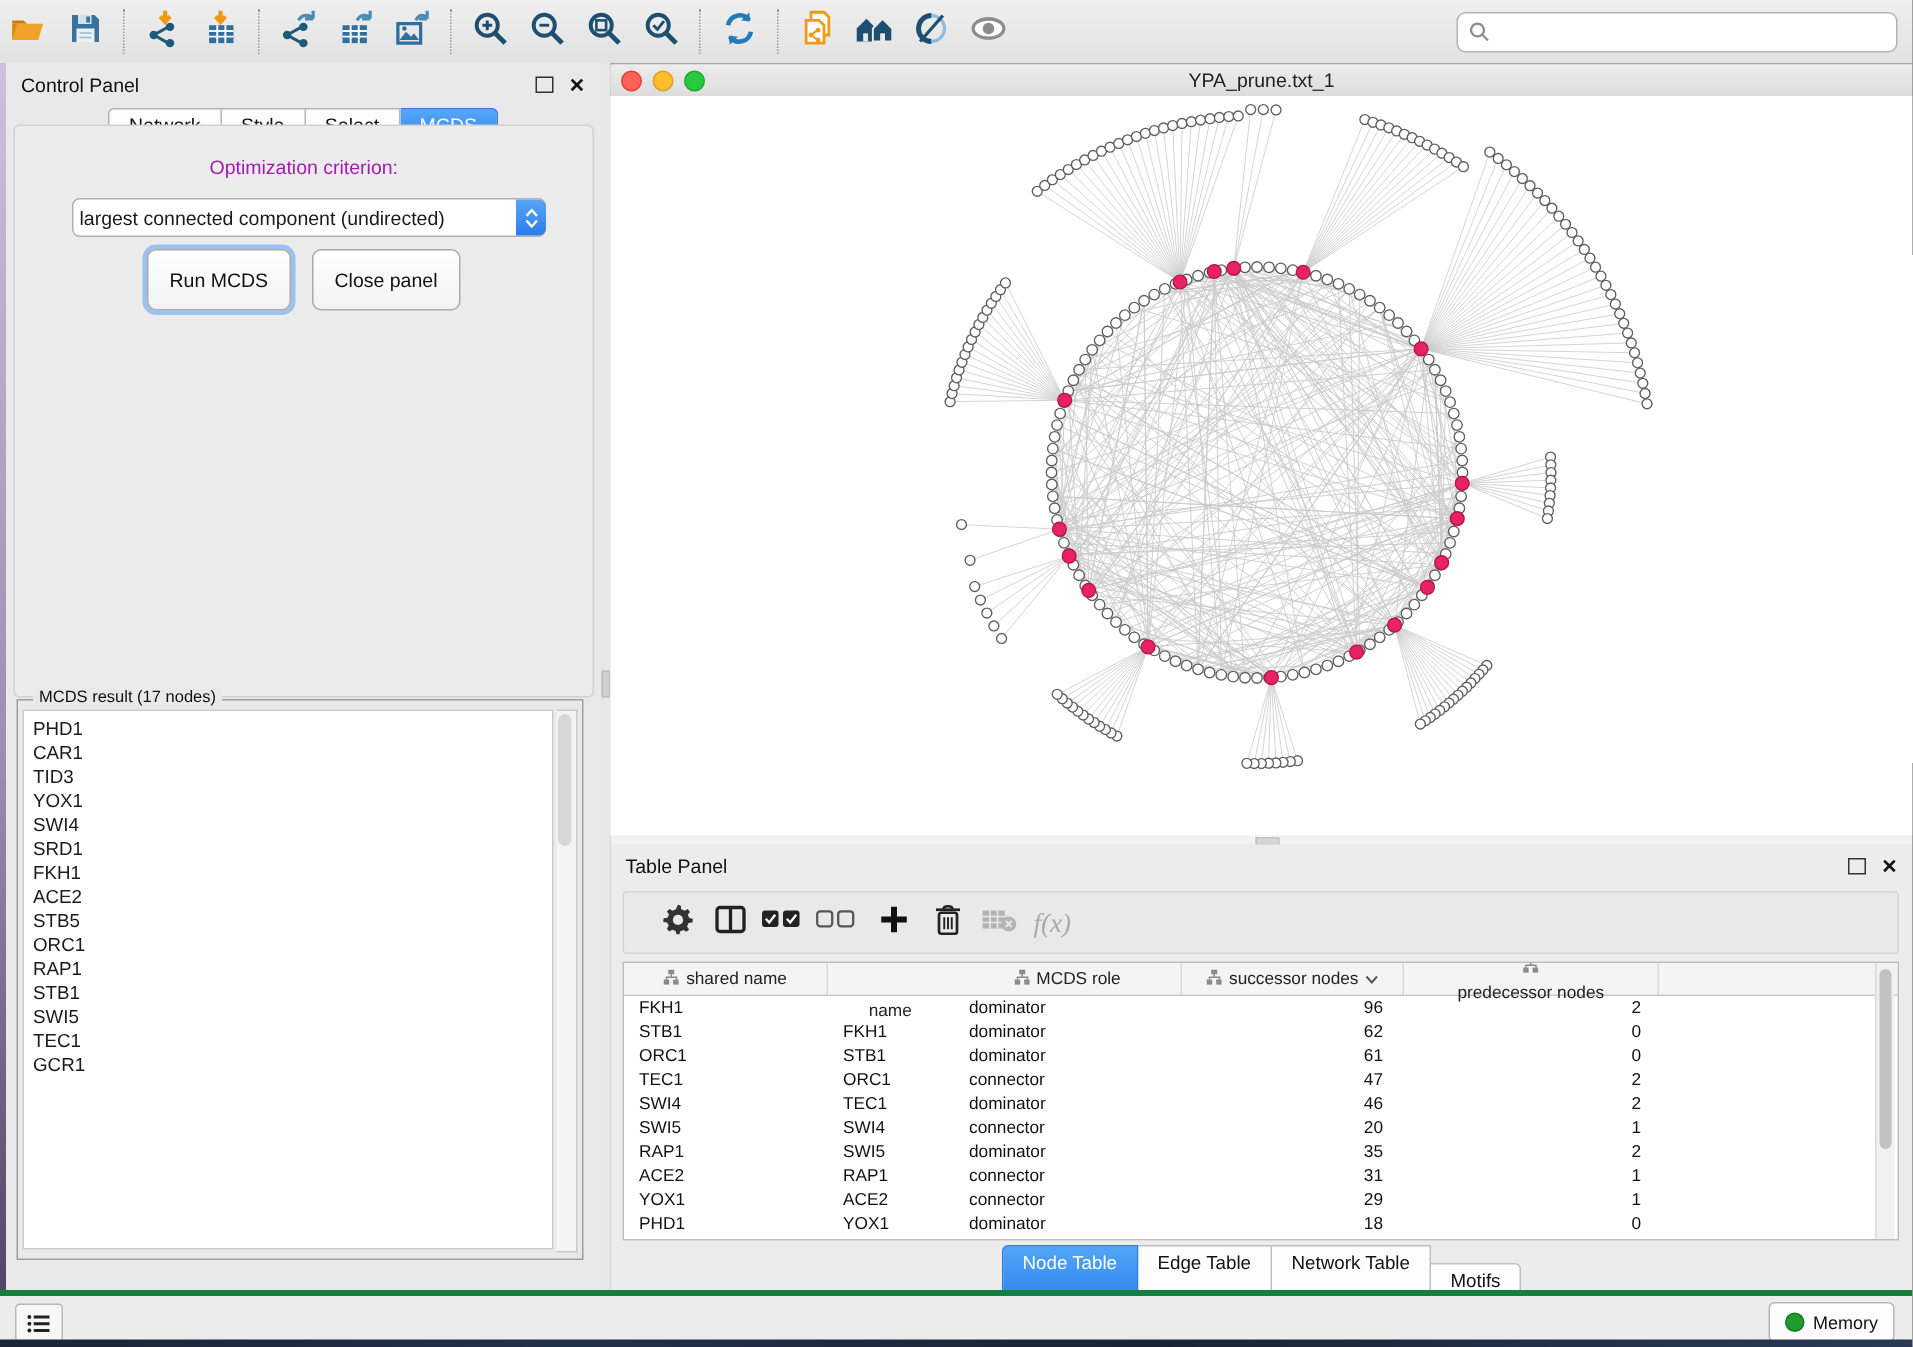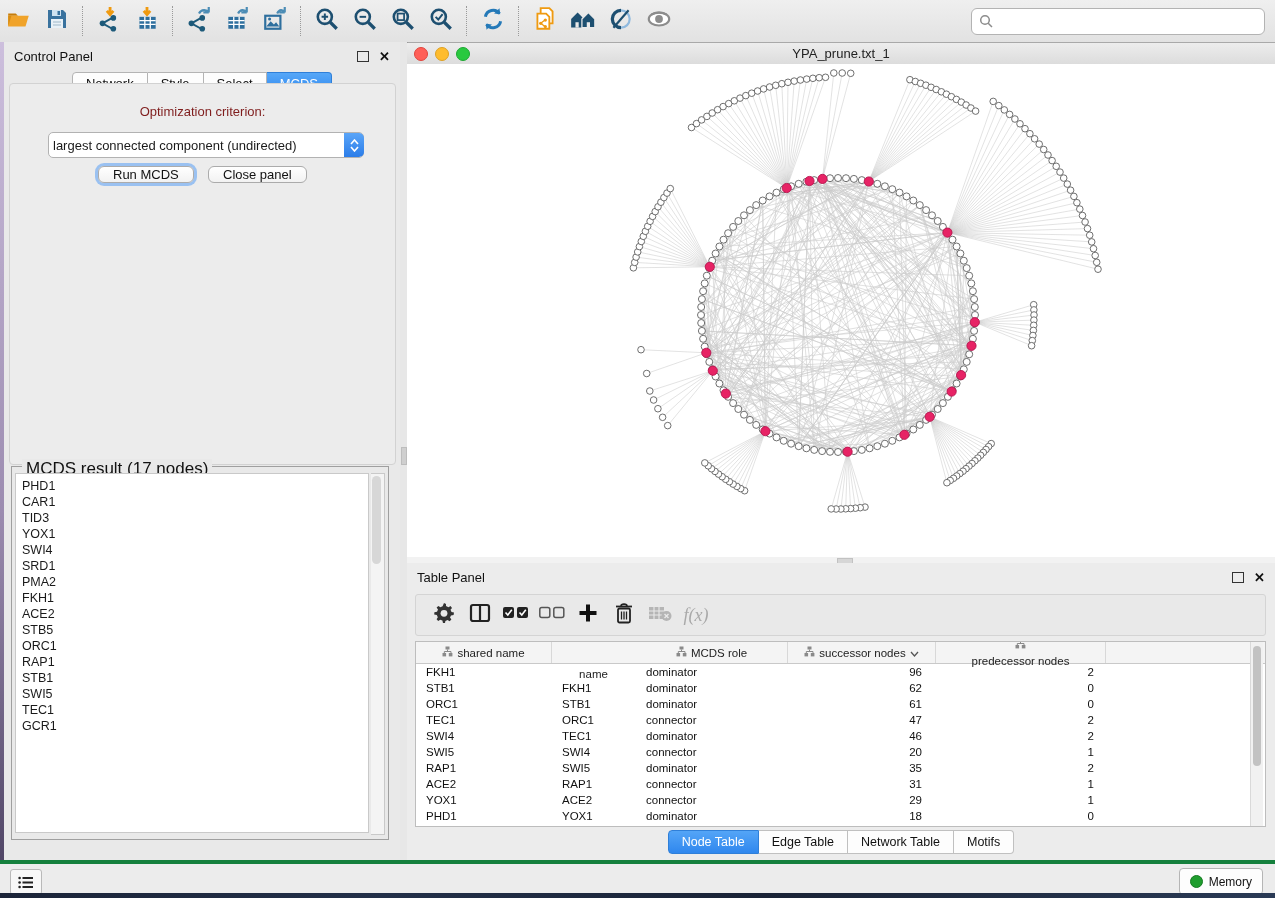--- a/index.html
+++ b/index.html
@@ -32,35 +32,35 @@
   .win-float{width:10px;height:9px;border:1.5px solid #333;display:inline-block;margin-right:10px;}
   .win-close{font-size:13px;font-weight:bold;color:#111;line-height:1;}
   #cp-tabs{position:absolute;left:0;top:30px;width:100%;display:flex;justify-content:center;}
   .cp-tab{font-size:13px;padding:3px 13px;background:#fdfdfd;border:1px solid #b4b4b4;
     border-left:none;color:#111;}
   .cp-tab:first-child{border-left:1px solid #b4b4b4;border-radius:4px 0 0 4px;}
   .cp-tab:last-child{border-radius:0 4px 4px 0;}
   .cp-tab.active{background:linear-gradient(#56a7f8,#2f87ee);border-color:#2f7fd8;color:#fff;}
   #cp-inner{position:absolute;left:5px;top:41px;width:385px;height:380px;background:#ececec;
     border:1px solid #d2d2d2;border-radius:4px;}
-  #opt-label{margin-top:20px;text-align:center;font-size:13px;color:#7f1d1d;}
+  #opt-label{margin-top:20px;text-align:center;font-size:13px;color:#a21caf;}
   #opt-select{position:absolute;left:38px;top:48px;width:314px;height:24px;background:#fff;
     border:1px solid #b2b2b2;border-radius:5px;font-size:13px;display:flex;align-items:center;}
   #opt-select .val{padding-left:4px;flex:1;white-space:nowrap;}
   #opt-select .stepper{width:20px;height:24px;margin-right:-1px;border-radius:0 5px 5px 0;
     background:linear-gradient(#5aa5f8,#2b7de9);display:flex;flex-direction:column;
     align-items:center;justify-content:center;gap:1px;}
   .btn{background:linear-gradient(#ffffff,#f2f2f2);border:1px solid #ababab;border-radius:6px;
-    font-size:13px;padding:0 14px;color:#111;}
+    font-size:13px;padding:12px 14px;color:#111;}
   #run-btn{position:absolute;left:88px;top:82px;box-shadow:0 0 0 3px rgba(100,165,245,.6);}
   #close-btn{position:absolute;left:198px;top:82px;}
   #result-group{position:absolute;left:7px;top:424px;width:376px;height:372px;
     border:1px solid #9f9f9f;}
   #result-title{position:absolute;left:10px;top:-8px;background:#e9e9e9;padding:0 4px;
-    font-size:17px;color:#111;}
+    font-size:11px;color:#111;}
   #result-list{position:absolute;left:3px;top:6px;width:354px;height:360px;background:#fff;
     border:1px solid #c9c9c9;overflow:hidden;font-size:12.5px;line-height:16px;padding:4px 0 0 6px;
     box-sizing:border-box;}
   #result-scroll{position:absolute;right:3px;top:6px;width:13px;height:360px;background:#f4f4f4;
     border:1px solid #c9c9c9;border-left:none;}
   #result-scroll .thumb{position:absolute;left:1px;top:2px;width:9px;height:88px;
     background:#d7d7d7;border-radius:5px;}
 
   
   #v-gutter{position:absolute;left:400px;top:42px;width:7px;height:818px;background:#e7e7e7;
@@ -76,37 +76,37 @@
     display:flex;align-items:center;}
   .tl{width:12px;height:12px;border-radius:50%;margin-left:7px;flex:0 0 auto;}
   #net-title{position:absolute;left:0;width:100%;text-align:center;font-size:13px;color:#222;}
   #net-canvas{position:absolute;left:407px;top:64px;width:868px;height:493px;background:#ffffff;}
   #net-canvas svg{display:block;}
 
   
   #table-panel{position:absolute;left:407px;top:563px;width:868px;height:297px;background:#ececec;}
   #tp-toolbar{position:absolute;left:8px;top:31px;width:851px;height:42px;background:#e9e9e9;
     border:1px solid #d4d4d4;border-radius:3px;display:flex;align-items:center;padding-left:10px;box-sizing:border-box;}
-  .tp-btn{width:36px;height:34px;display:flex;align-items:center;justify-content:center;flex:0 0 auto;}
+  .tp-btn{width:36px;height:34px;display:flex;align-items:center;justify-content:flex-end;flex:0 0 auto;}
   .fx{font-family:"Liberation Serif",serif;font-style:italic;font-size:18px;color:#a9a9a9;}
   #tp-table{position:absolute;left:8px;top:78px;width:851px;height:186px;background:#fff;
     border:1px solid #bdbdbd;box-sizing:border-box;overflow:hidden;}
   #tp-head{display:flex;height:21px;background:#f4f4f4;border-bottom:1px solid #c9c9c9;font-size:11.5px;color:#222;}
   .hcell{display:flex;align-items:center;justify-content:center;gap:4px;border-right:1px solid #d8d8d8;box-sizing:border-box;}
   .c0{width:136px;}.c1{width:84px;margin-top:32px;}.c2{width:152px;}.c3{width:148px;}.c4{width:170px;flex-direction:column;}
   .trow{display:flex;height:16px;font-size:11.5px;align-items:center;color:#111;}
   .tcell{box-sizing:border-box;padding-left:10px;white-space:nowrap;overflow:hidden;}
   .tnum{text-align:right;padding-right:14px;padding-left:0;}
   #tp-scroll{position:absolute;right:12px;top:79px;width:12px;height:184px;background:#f1f1f1;
     border-left:1px solid #d9d9d9;}
   #tp-scroll .thumb{position:absolute;left:1.5px;top:4px;width:8px;height:120px;background:#c2c2c2;border-radius:4px;}
   #table-tabs{position:absolute;left:0;top:267px;width:868px;display:flex;justify-content:center;}
   .t-tab{font-size:12.5px;padding:4px 13px;background:#fdfdfd;border:1px solid #c0c0c0;border-left:none;color:#111;}
   .t-tab:first-child{border-left:1px solid #c0c0c0;border-radius:4px 0 0 4px;}
-  .t-tab:last-child{border-radius:0 4px 4px 0;}
+  .t-tab:last-child{border-radius:0 4px 4px 0;margin-top:12px;}
   .t-tab.active{background:linear-gradient(#54a5f7,#2f87ee);border-color:#2f7fd8;color:#fff;}
 
   
   #status-bar{position:absolute;left:0;top:860px;width:1275px;height:33px;background:#ececec;
     border-top:4px solid #15803d;}
   #status-list-btn{position:absolute;left:10px;top:5px;width:30px;height:24px;background:#f7f7f7;
     border:1px solid #b9b9b9;border-radius:3px;display:flex;align-items:center;justify-content:center;}
   #memory-btn{position:absolute;right:12px;top:4px;height:25px;background:#fdfdfd;
     border:1px solid #b5b5b5;border-radius:4px;display:flex;align-items:center;gap:6px;
     padding:0 10px;font-size:12px;color:#111;}
@@ -289,21 +289,20 @@
     </div>
     <div id="result-group">
       <div id="result-title">MCDS result (17 nodes)</div>
       <div id="result-list">
           <div>PHD1</div>
           <div>CAR1</div>
           <div>TID3</div>
           <div>YOX1</div>
           <div>SWI4</div>
           <div>SRD1</div>
-          <div>PMA2</div>
           <div>FKH1</div>
           <div>ACE2</div>
           <div>STB5</div>
           <div>ORC1</div>
           <div>RAP1</div>
           <div>STB1</div>
           <div>SWI5</div>
           <div>TEC1</div>
           <div>GCR1</div>
         </div>

